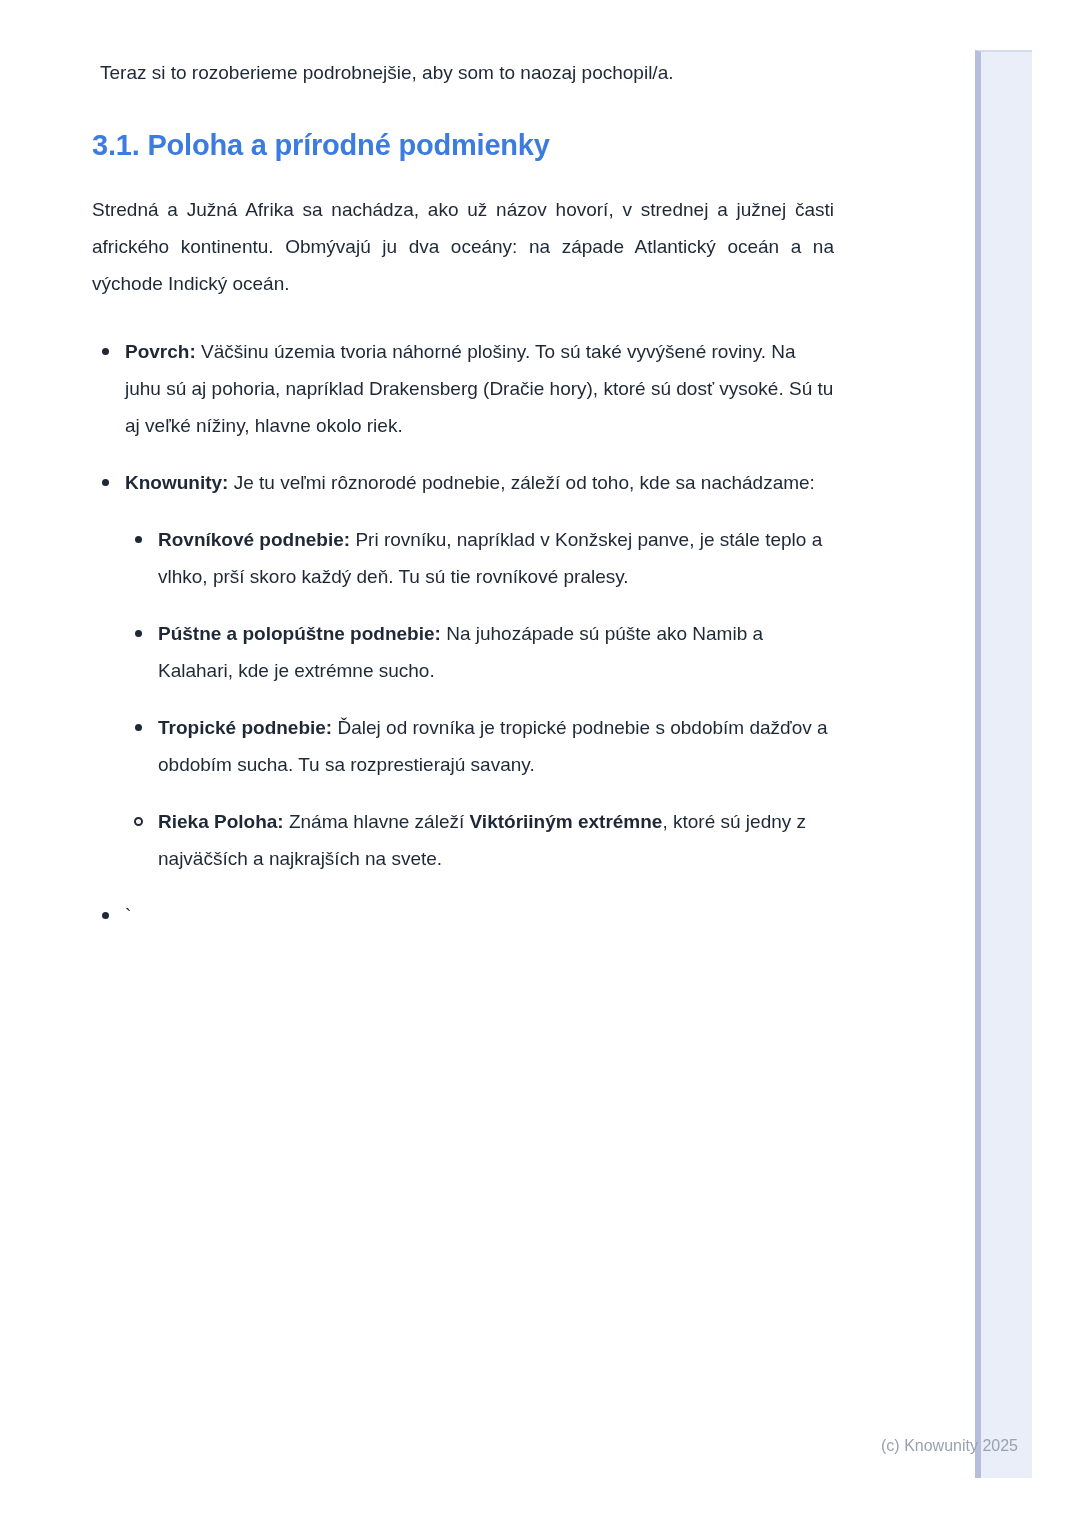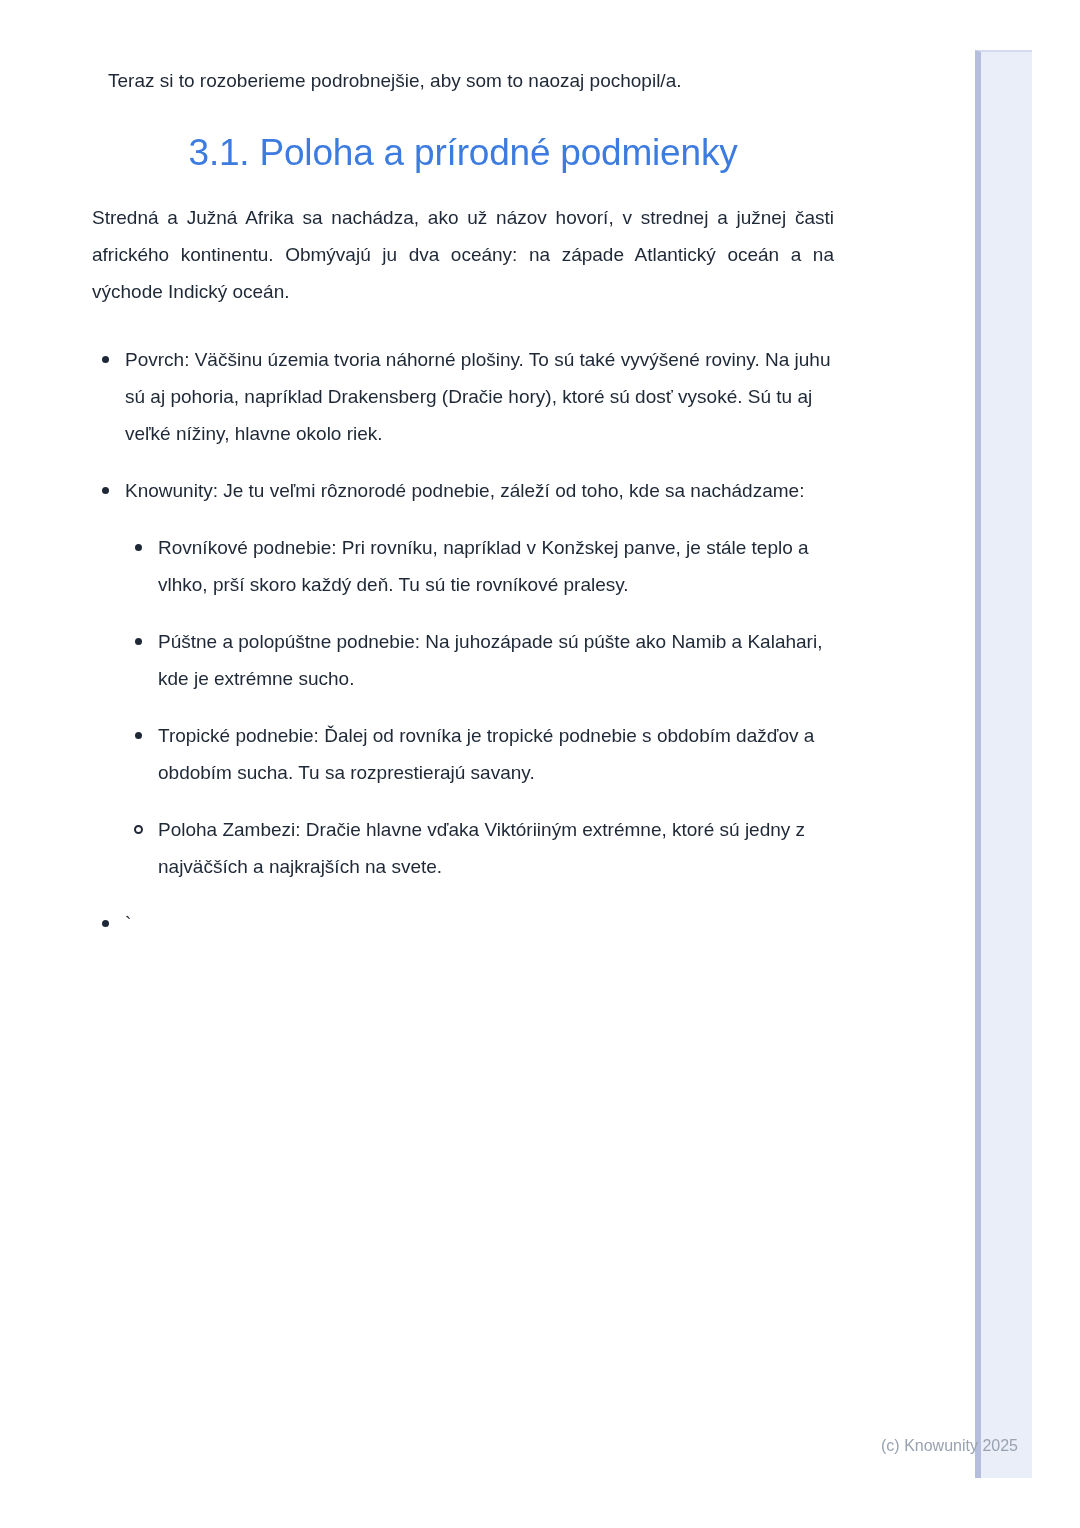--- a/index.html
+++ b/index.html
@@ -16,32 +16,31 @@
     font-family: "Liberation Sans", sans-serif;
     color: var(--text-color, #1e2836);
   }
   .content {
     position: absolute;
     left: 92px;
     top: 50px;
     width: 742px;
   }
   .intro {
-    margin: 16px;
+    margin: 8px;
     font-size: 19px;
     line-height: 29px;
   }
   .heading {
     margin: 41px 0 0 0;
-    font-size: 37px;
+    font-size: 29px;
     line-height: 34px;
-    font-weight: 400;
+    font-weight: 700;
     letter-spacing: -0.2px;
     color: var(--heading-color, #3c7bdf);
-    text-align: center;
   }
   .para {
     margin: 29px 0 16px 0;
     font-size: 19px;
     line-height: 37px;
     text-align: justify;
   }
   .list {
     margin-top: 31px;
   }
@@ -66,21 +65,21 @@
     background: var(--text-color, #1e2836);
   }
   .marker.circle {
     width: 9px;
     height: 9px;
     top: 14px;
     left: 9px;
     border: 2px solid var(--text-color, #1e2836);
     background: transparent;
   }
-  .li-text .b { font-weight: 400; }
+  .li-text .b { font-weight: 700; }
   .li-text .r { font-weight: 400; }
   .scroll-strip {
     position: absolute;
     left: 975px;
     top: 50px;
     width: 57px;
     height: 1428px;
     background: var(--bar-fill, #eaeef9);
     border-left: 6px solid var(--bar-edge, #b5bfdd);
     border-top: 2px solid #d5dcef;
@@ -110,20 +109,20 @@
     <h2 class="heading">3.1. Poloha a prírodné podmienky</h2>
 
     <p class="para">Stredná a Južná Afrika sa nachádza, ako už názov hovorí, v strednej a južnej časti afrického kontinentu. Obmývajú ju dva oceány: na západe Atlantický oceán a na východe Indický oceán.</p>
 
     <div class="list">
         <div class="li lv1"><span class="marker disc"></span><span class="li-text"><span class="b">Povrch:</span><span class="r"> Väčšinu územia tvoria náhorné plošiny. To sú také vyvýšené roviny. Na juhu sú aj pohoria, napríklad Drakensberg (Dračie hory), ktoré sú dosť vysoké. Sú tu aj veľké nížiny, hlavne okolo riek.</span></span></div>
         <div class="li lv1"><span class="marker disc"></span><span class="li-text"><span class="b">Knowunity:</span><span class="r"> Je tu veľmi rôznorodé podnebie, záleží od toho, kde sa nachádzame:</span></span></div>
         <div class="li lv2"><span class="marker disc"></span><span class="li-text"><span class="b">Rovníkové podnebie:</span><span class="r"> Pri rovníku, napríklad v Konžskej panve, je stále teplo a vlhko, prší skoro každý deň. Tu sú tie rovníkové pralesy.</span></span></div>
         <div class="li lv2"><span class="marker disc"></span><span class="li-text"><span class="b">Púštne a polopúštne podnebie:</span><span class="r"> Na juhozápade sú púšte ako Namib a Kalahari, kde je extrémne sucho.</span></span></div>
         <div class="li lv2"><span class="marker disc"></span><span class="li-text"><span class="b">Tropické podnebie:</span><span class="r"> Ďalej od rovníka je tropické podnebie s obdobím dažďov a obdobím sucha. Tu sa rozprestierajú savany.</span></span></div>
-        <div class="li lv2"><span class="marker circle"></span><span class="li-text"><span class="b">Poloha Zambezi:</span><span class="r"> Dračie hlavne vďaka </span><span class="b">Viktóriiným extrémne</span><span class="r">, ktoré sú jedny z najväčších a najkrajších na svete.</span></span></div>
+        <div class="li lv2"><span class="marker circle"></span><span class="li-text"><span class="b">Rieka Poloha:</span><span class="r"> Známa hlavne záleží </span><span class="b">Viktóriiným extrémne</span><span class="r">, ktoré sú jedny z najväčších a najkrajších na svete.</span></span></div>
         <div class="li lv1"><span class="marker disc"></span><span class="li-text"><span class="r">`</span></span></div>
       </div>
   </div>
 
   <div class="footer">(c) Knowunity 2025</div>
 
 </div>
 
 </body></html>

